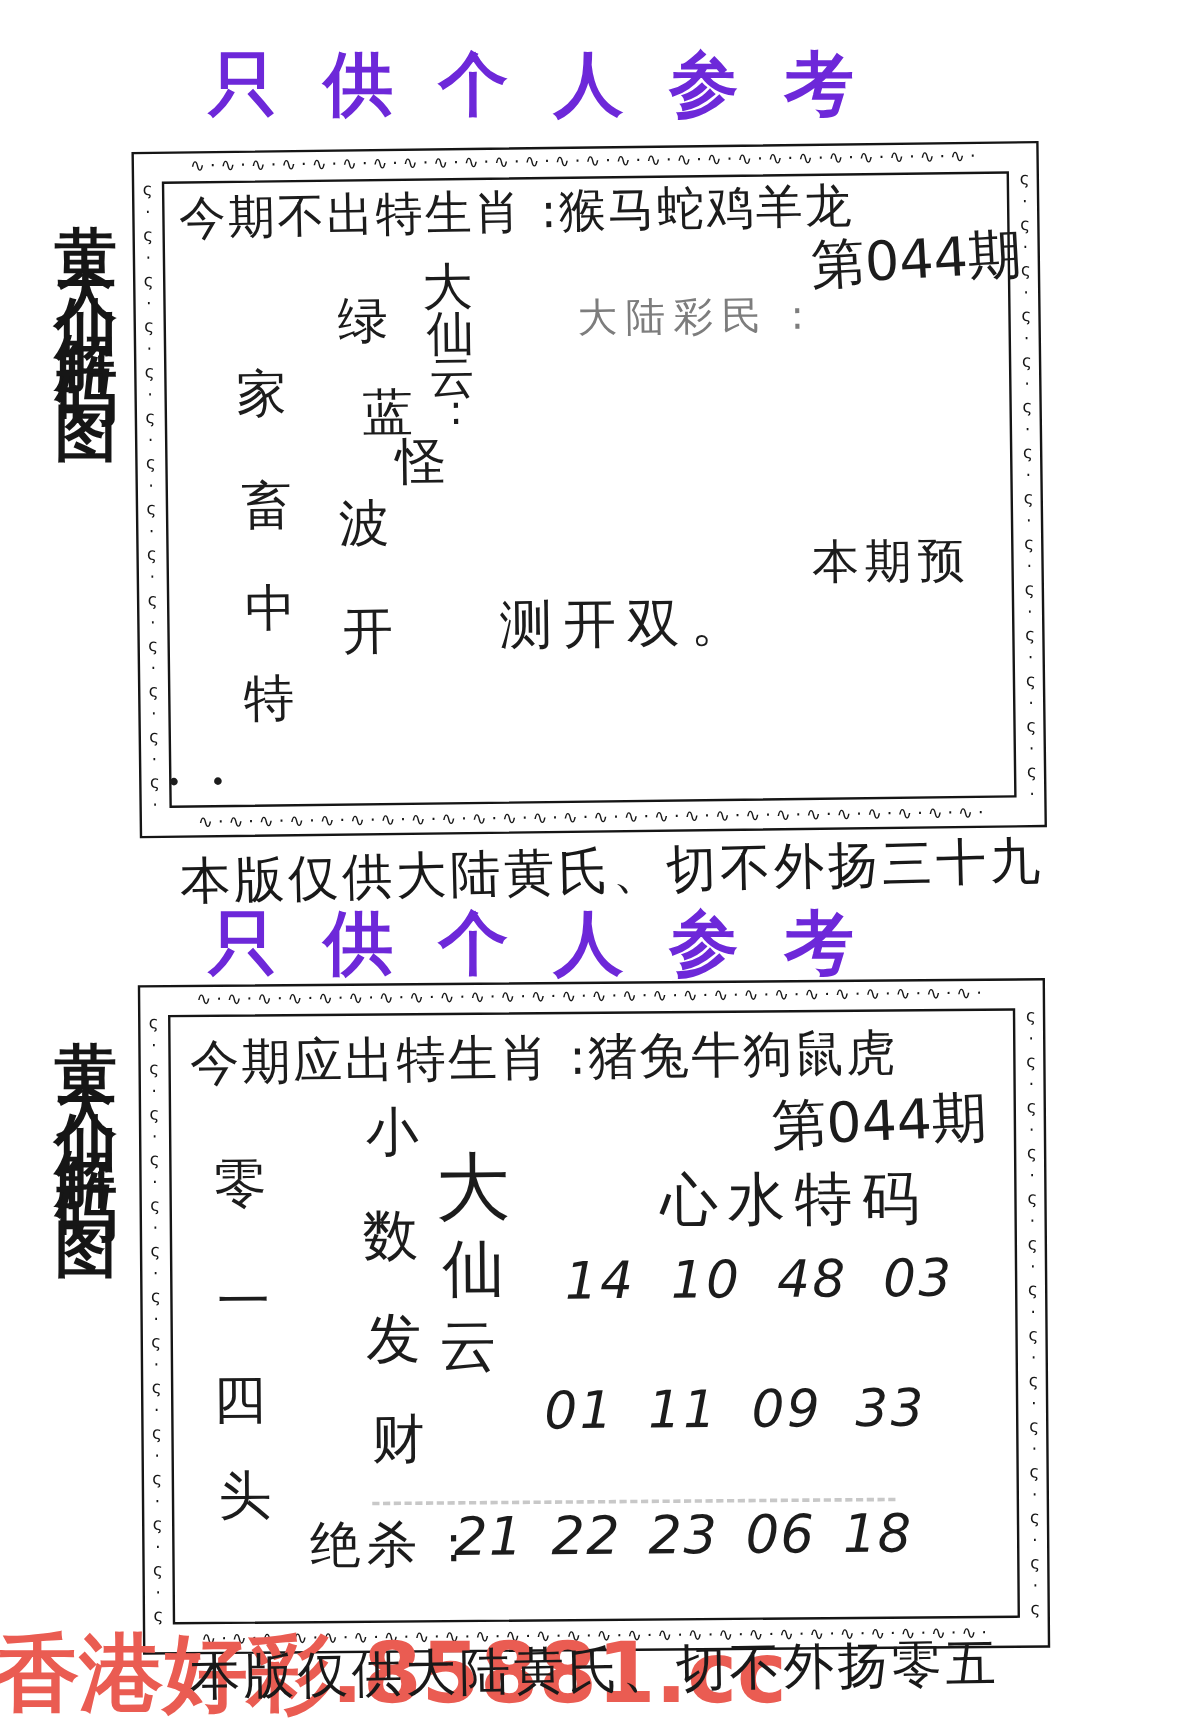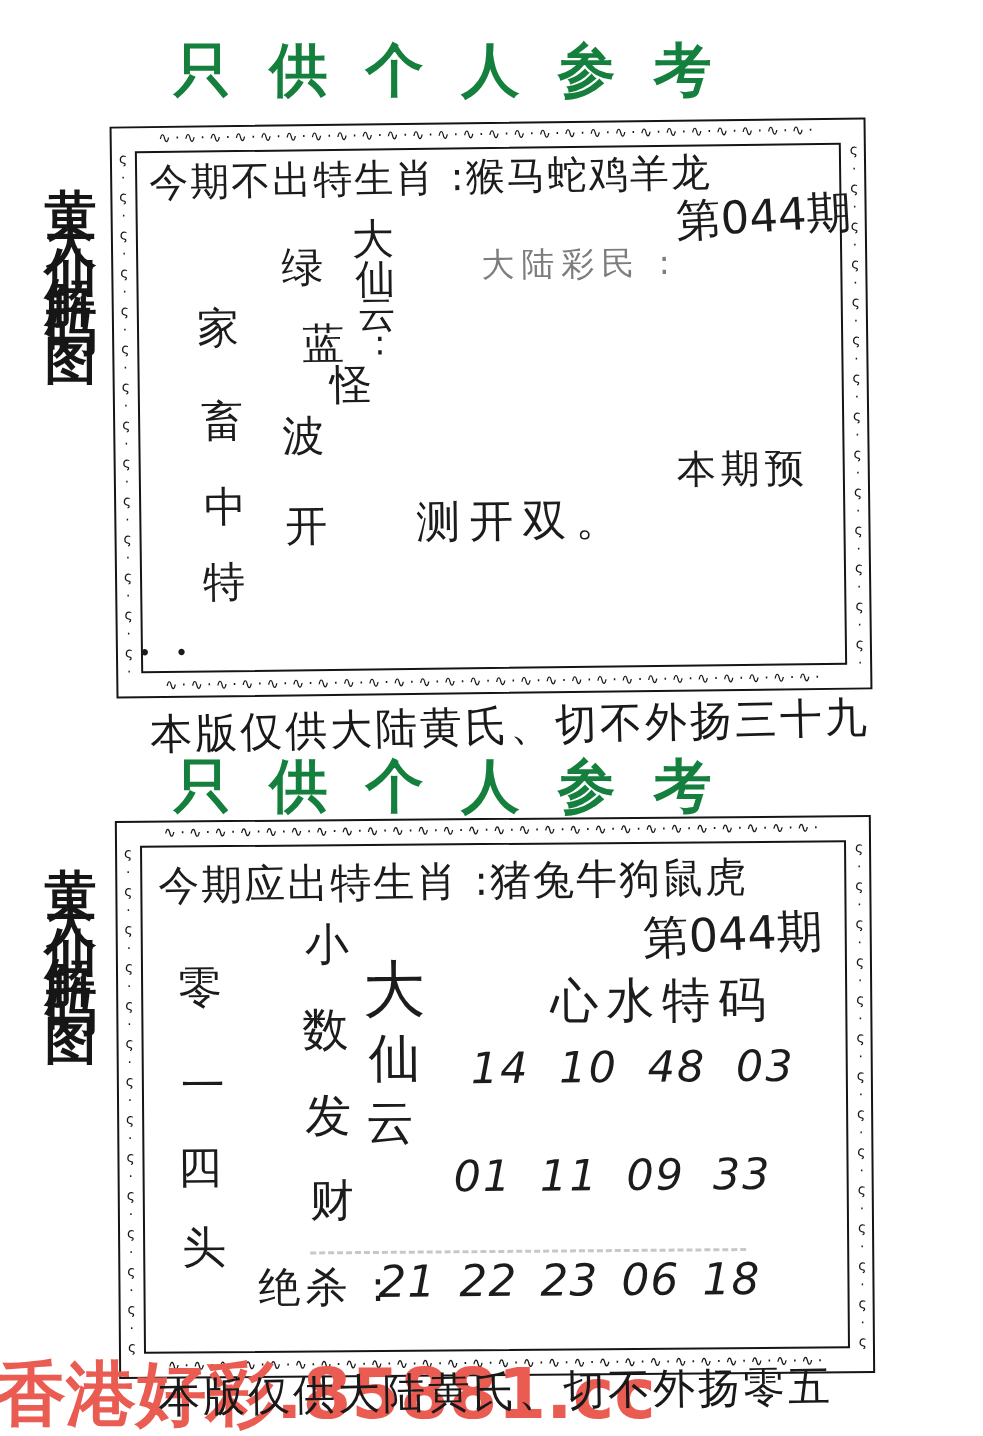--- a/index.html
+++ b/index.html
@@ -5,21 +5,21 @@
   html,body{margin:0;padding:0;}
   body{
     width:983px;height:1436px;position:relative;background:#ffffff;
     font-family:"DejaVu Sans",sans-serif;overflow:hidden;color:#1c1c1c;
   }
   .t{position:absolute;white-space:nowrap;color:#1c1c1c;line-height:1.05;}
   .faded{color:#7d7d7d;}
   
   .page-title{
     position:absolute;left:0;right:60px;text-align:center;
-    font-size:58px;font-weight:bold;letter-spacing:38px;color:#15803d;
+    font-size:58px;font-weight:bold;letter-spacing:38px;color:#6d28d9;
   }
   
   .side-title{
     position:absolute;left:44px;width:62px;
     writing-mode:vertical-rl;text-orientation:upright;
     font-size:52px;font-weight:bold;letter-spacing:30px;color:#161616;
   }
   
   .frame{position:absolute;border:2.5px solid #151515;background:#fff;}
   .inner{position:absolute;inset:23px;border:2px solid #151515;}

